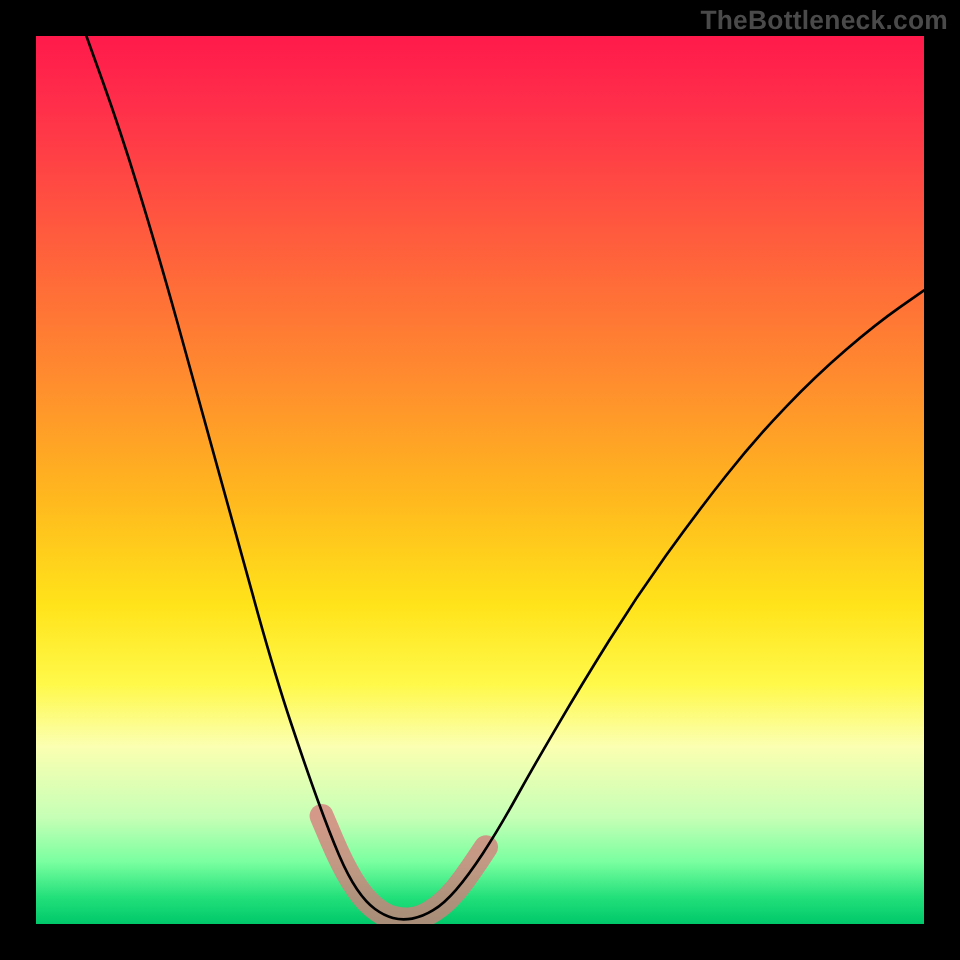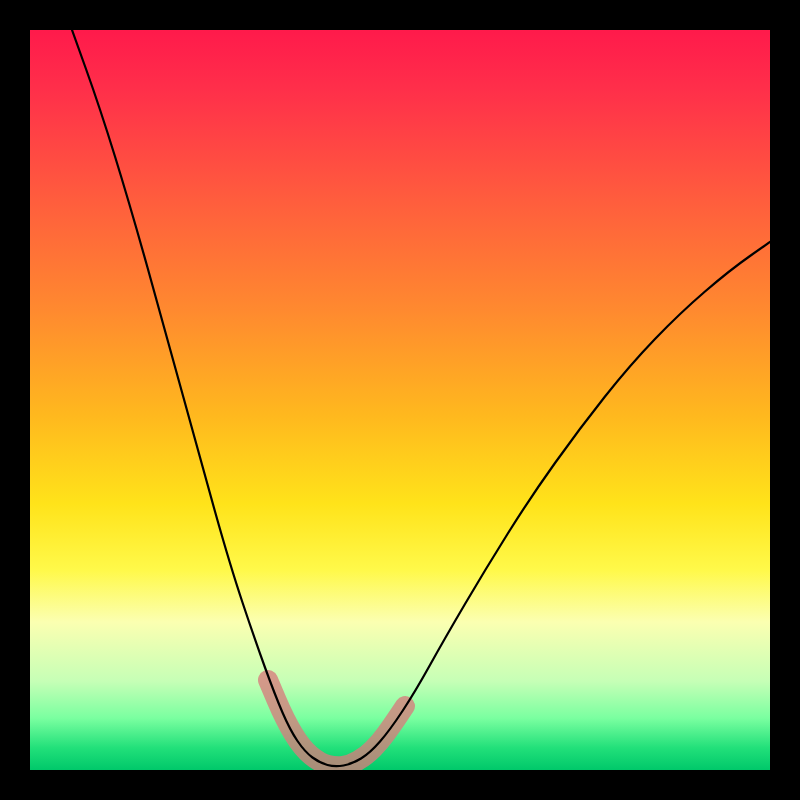--- a/index.html
+++ b/index.html
@@ -72,20 +72,21 @@
     stroke-opacity: 0.78;
     stroke-width: 20;
     stroke-linecap: round;
     stroke-linejoin: round;
   }
 </style>
 </head>
 <body>
 
 <div class="frame">
+  <div class="watermark">TheBottleneck.com</div>
 
   <div class="plot">
     <div class="gradient"></div>
 
     <svg class="curve" viewBox="0 0 740 740" preserveAspectRatio="none">
       <path class="highlight-path" d="M 238 650 Q 238 650 246.5 670 Q 255 690 263.5 704 Q 272 718 281 725.5 Q 290 733 298 735 Q 306 737 313 736 Q 320 735 328 730.5 Q 336 726 343 719 Q 350 712 356.5 703 Q 363 694 369 685 T 375 676"></path>
       <path class="curve-path" d="M 42 0 Q 42 0 56 39 Q 70 78 85 126.5 Q 100 175 117.5 237.5 Q 135 300 152.5 364 Q 170 428 185 481.5 Q 200 535 212.5 572.5 Q 225 610 235 637.5 Q 245 665 252.5 682.5 Q 260 700 267.5 711 Q 275 722 282.5 727.5 Q 290 733 297.5 735 Q 305 737 313.5 735.5 Q 322 734 331 728.5 Q 340 723 350 711.5 Q 360 700 372.5 681 Q 385 662 400 635 Q 415 608 435 574 Q 455 540 477.5 504 Q 500 468 525 433 Q 550 398 575 366.5 Q 600 335 625 309 Q 650 283 675 261.5 Q 700 240 720 226 T 740 212"></path>
     </svg>
   </div>
 </div>

